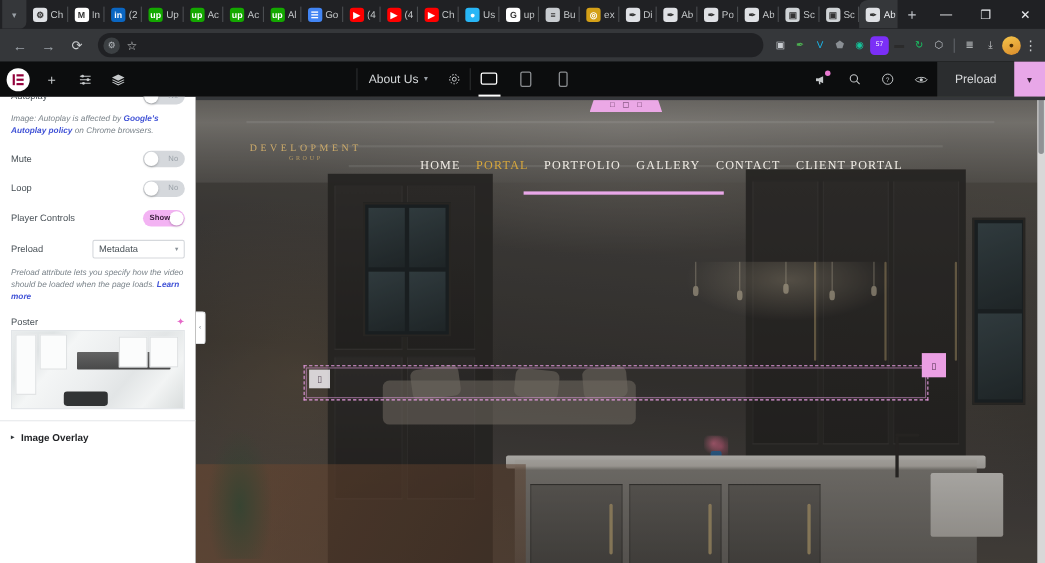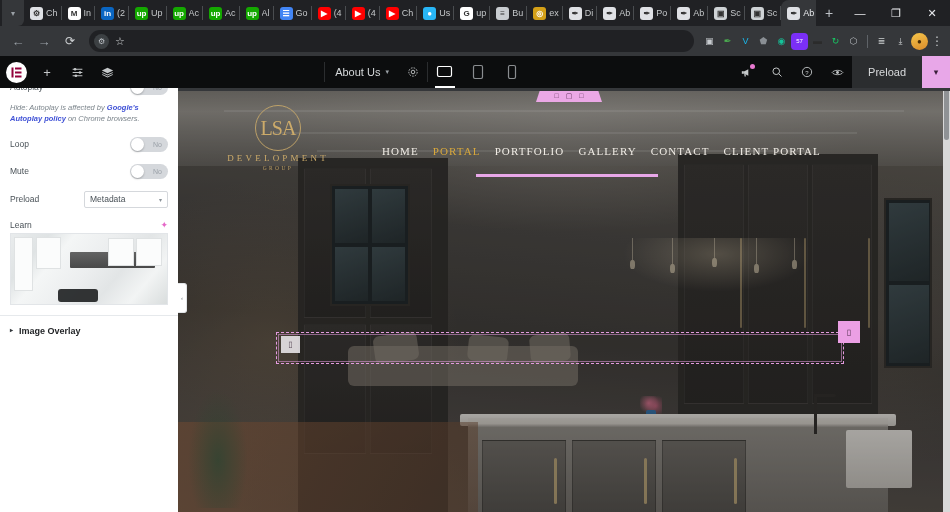--- a/index.html
+++ b/index.html
@@ -663,52 +663,62 @@
 
       <div class="ctrl-row" style="padding-top:0;margin-top:-9px;">
         <span class="ctrl-label">Autoplay</span>
         <span class="toggle">
           <span class="knob"></span>
           <span class="t-text">No</span>
         </span>
       </div>
 
       <div class="note">
-        <span>Hide: Autoplay is affected by </span><a href="#">Google's Autoplay policy</a><span> on Chrome browsers.</span>
+        <span>Image: Autoplay is affected by </span><a href="#">Google's Autoplay policy</a><span> on Chrome browsers.</span>
+      </div>
+
+      <div class="ctrl-row">
+        <span class="ctrl-label">Mute</span>
+        <span class="toggle">
+          <span class="knob"></span>
+          <span class="t-text">No</span>
+        </span>
       </div>
 
       <div class="ctrl-row">
         <span class="ctrl-label">Loop</span>
         <span class="toggle">
           <span class="knob"></span>
           <span class="t-text">No</span>
         </span>
       </div>
 
       <div class="ctrl-row">
-        <span class="ctrl-label">Mute</span>
-        <span class="toggle">
+        <span class="ctrl-label">Player Controls</span>
+        <span class="toggle on">
           <span class="knob"></span>
-          <span class="t-text">No</span>
+          <span class="t-text">Show</span>
         </span>
       </div>
-
 
 
       <div class="ctrl-row">
         <span class="ctrl-label">Preload</span>
         <span class="select">
           <span>Metadata</span>
           <span class="sc">▾</span>
         </span>
       </div>
 
+      <div class="note">
+        <span>Preload attribute lets you specify how the video should be loaded when the page loads. </span><a href="#" class="plain">Learn more</a>
+      </div>
 
       <div class="poster-row">
-        <span class="ctrl-label">Learn</span>
+        <span class="ctrl-label">Poster</span>
         <span class="ai-sparkle">✦</span>
       </div>
 
       <div class="poster-thumb">
         <div class="p-cab" style="left:2%;top:4%;width:12%;height:78%;"></div>
         <div class="p-cab" style="left:16%;top:4%;width:16%;height:46%;"></div>
         <div class="p-cab" style="left:62%;top:6%;width:17%;height:40%;"></div>
         <div class="p-cab" style="left:80%;top:6%;width:17%;height:40%;"></div>
       </div>
 
@@ -792,21 +802,20 @@
       <div class="faucet"></div>
 
       <div class="rug"></div>
       <div class="plant" style="left:10px;top:300px;width:60px;height:120px;"></div>
 
       <div class="dark-overlay"></div>
     </div>
 
     <div class="site-header">
       <div class="site-logo">
-        <div class="logo-mark">LSA</div>
         <div class="logo-word">DEVELOPMENT</div>
         <div class="logo-sub">GROUP</div>
       </div>
       <div class="site-nav" id="site-nav">
           <div class="nav-link">HOME</div>
           <div class="nav-link active">PORTAL</div>
           <div class="nav-link">PORTFOLIO</div>
           <div class="nav-link">GALLERY</div>
           <div class="nav-link">CONTACT</div>
           <div class="nav-link">CLIENT PORTAL</div>

